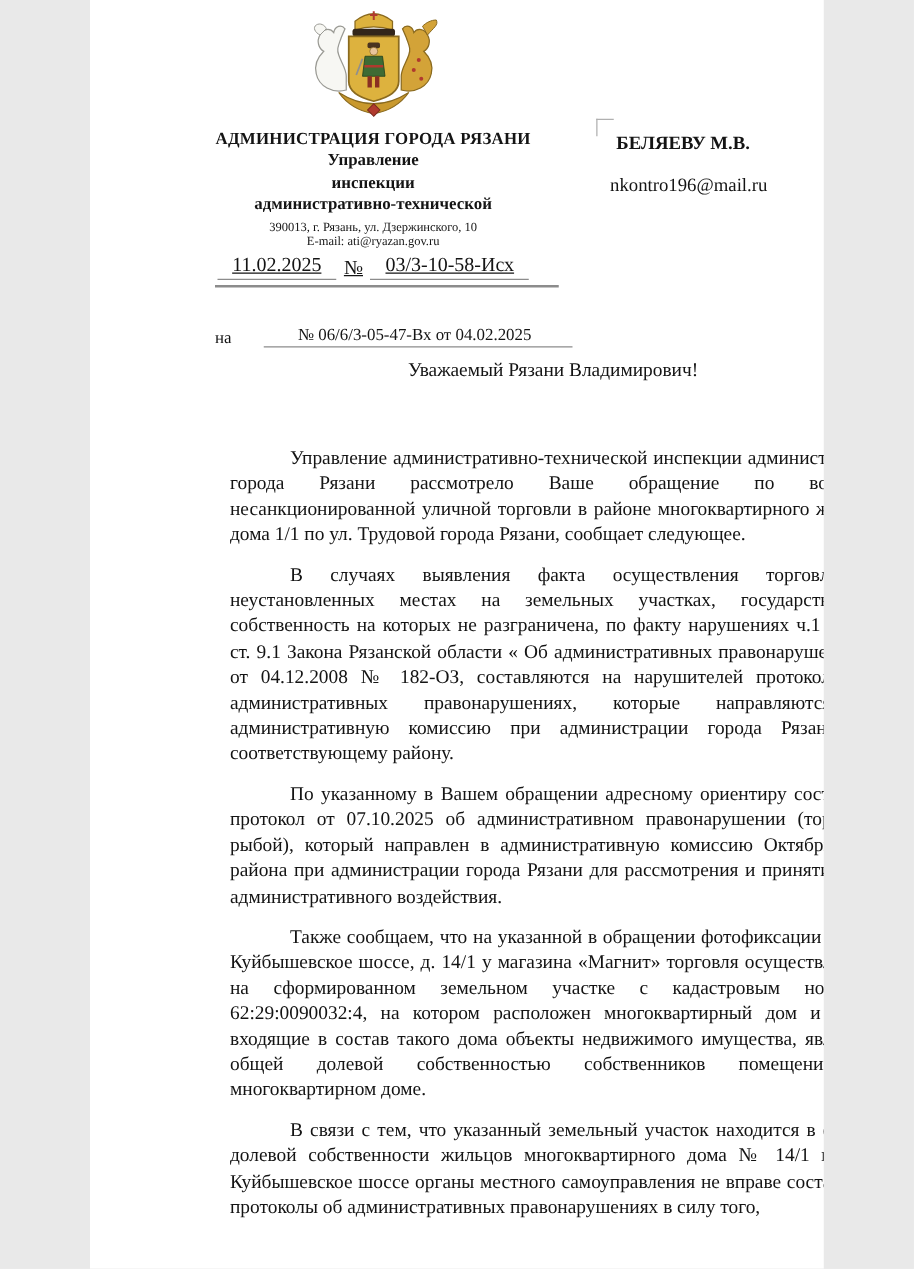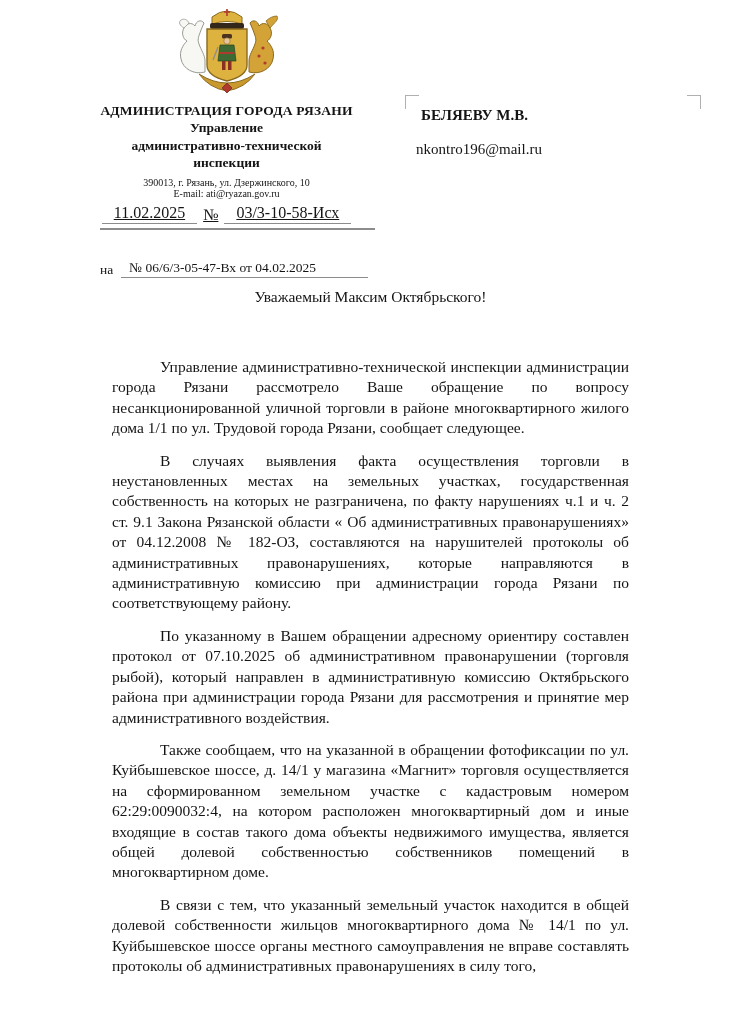--- a/index.html
+++ b/index.html
@@ -1,18 +1,18 @@
 <!DOCTYPE html>
 <html lang="ru"><head>
 <meta charset="utf-8">
 <style>
   html,body { margin:0; padding:0; background:#e9e9e9; }
   .page {
     position:relative;
-    width:731px; height:1015px;
+    width:587px; height:1015px;
     margin:0 auto;
     background:#ffffff;
     font-family:"Liberation Serif", "DejaVu Serif", serif;
     color:#141414;
     overflow:hidden;
   }
 
   
   .header-left {
     position:absolute; left:78px; top:8px; width:297px;
@@ -31,21 +31,21 @@
   }
   .u-field { border-bottom:1.5px solid #8c8c8c; padding:0 12px 1px 12px; }
   .header-rule {
     margin:4px 0 0 22px; width:275px; height:0;
     border-top:2px solid #8c8c8c;
   }
 
   
   .reply-row {
     position:absolute; left:100px; top:233px;
-    font-size:13.5px; display:flex; align-items:flex-end; gap:8px;
+    font-size:13.5px; display:flex; align-items:flex-end; gap:26px;text-align:center;
   }
   .reply-field {
     border-bottom:1.5px solid #8c8c8c; padding:0 14px 1px 8px;
     min-width:225px;
     margin-top:27px;
   }
 
   
   .recipient {
     position:absolute; left:405px; top:95px; width:296px; height:115px;
@@ -102,22 +102,22 @@
         <path d="M49,37 L63,37 L65,53 L47,53 Z" fill="#3E6B34" stroke="#27451f" stroke-width="0.7"></path>
         <rect x="48.5" y="44" width="15" height="2" fill="#B03A2E"></rect>
         <path d="M47,39 L42,52" stroke="#8f8f8f" stroke-width="1.4"></path>
         <rect x="51" y="53" width="3.5" height="9" fill="#8a2f22"></rect>
         <rect x="57" y="53" width="3.5" height="9" fill="#8a2f22"></rect>
       </svg>
     </div>
 
     <div class="org-name">АДМИНИСТРАЦИЯ ГОРОДА РЯЗАНИ</div>
     <div class="dept-line">Управление</div>
+    <div class="dept-line">инспекции</div>
     <div class="dept-line">административно-технической</div>
-    <div class="dept-line">инспекции</div>
 
     <div class="contact">
       <div>390013, г. Рязань, ул. Дзержинского, 10</div>
       <div>E-mail: ati@ryazan.gov.ru</div>
     </div>
 
     <div class="date-row">
       <span class="u-field">11.02.2025</span>
       <span>№</span>
       <span class="u-field">03/3-10-58-Исх</span>
@@ -131,21 +131,21 @@
     <span class="reply-field">№ 06/6/3-05-47-Вх от 04.02.2025</span>
   </div>
 
   <div class="recipient">
     <span class="corner tl"></span>
     <span class="corner tr"></span>
     <div class="recipient-name">БЕЛЯЕВУ М.В.</div>
     <div class="recipient-email">nkontro196@mail.ru</div>
   </div>
 
-  <div class="salutation">Уважаемый Максим Октябрьского!</div>
+  <div class="salutation">Уважаемый Рязани Владимирович!</div>
 
   <div class="body-text">
     <p>Управление административно-технической инспекции администрации города Рязани рассмотрело Ваше обращение по вопросу несанкционированной уличной торговли в районе многоквартирного жилого дома 1/1 по ул. Трудовой города Рязани, сообщает следующее.</p>
     <p>В случаях выявления факта осуществления торговли в неустановленных местах на земельных участках, государственная собственность на которых не разграничена, по факту нарушениях ч.1 и ч. 2 ст. 9.1 Закона Рязанской области « Об административных правонарушениях» от 04.12.2008 № 182-ОЗ, составляются на нарушителей протоколы об административных правонарушениях, которые направляются в административную комиссию при администрации города Рязани по соответствующему району.</p>
     <p>По указанному в Вашем обращении адресному ориентиру составлен протокол от 07.10.2025 об административном правонарушении (торговля рыбой), который направлен в административную комиссию Октябрьского района при администрации города Рязани для рассмотрения и принятие мер административного воздействия.</p>
     <p>Также сообщаем, что на указанной в обращении фотофиксации по ул. Куйбышевское шоссе, д. 14/1 у магазина «Магнит» торговля осуществляется на сформированном земельном участке с кадастровым номером 62:29:0090032:4, на котором расположен многоквартирный дом и иные входящие в состав такого дома объекты недвижимого имущества, является общей долевой собственностью собственников помещений в многоквартирном доме.</p>
     <p>В связи с тем, что указанный земельный участок находится в общей долевой собственности жильцов многоквартирного дома № 14/1 по ул. Куйбышевское шоссе органы местного самоуправления не вправе составлять протоколы об административных правонарушениях в силу того,</p>
   </div>
 
 </div>

